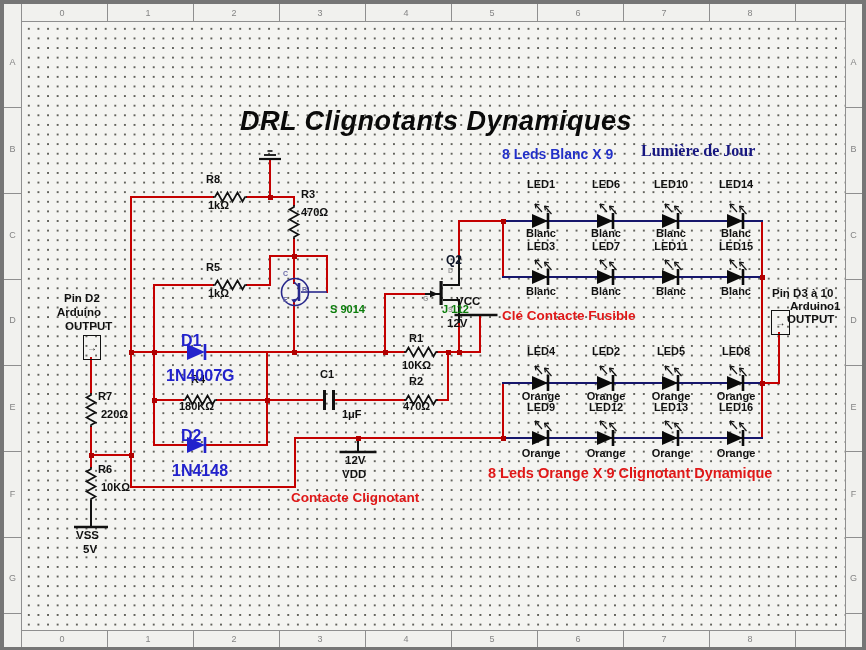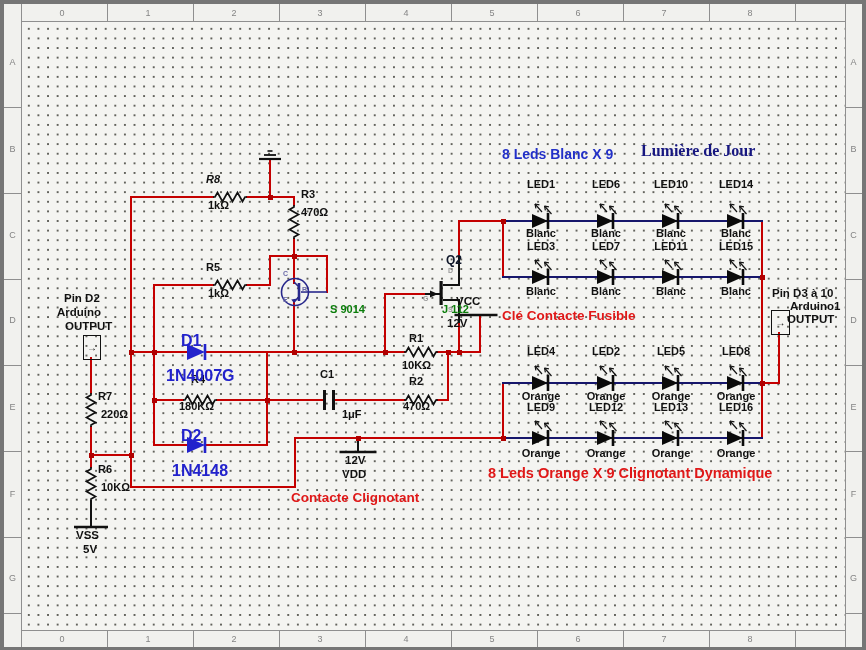--- a/index.html
+++ b/index.html
@@ -337,21 +337,21 @@
         <g>
           <line x1="74" y1="527" x2="108" y2="527" stroke="#111" stroke-width="2.6"></line>
         </g>
         <g>
           <line x1="339.5" y1="452" x2="376.5" y2="452" stroke="#111" stroke-width="2.6"></line>
         </g>
         <g>
           <line x1="454.5" y1="315" x2="497.5" y2="315" stroke="#111" stroke-width="2.6"></line>
         </g>
       </svg>
-      <div class="plabel lbl" style="left: 206px; top: 174px; font-style: italic;">R8</div>
+      <div class="plabel lbl" style="left: 206px; top: 174px;">R8</div>
       <div class="plabel lbl" style="left: 208px; top: 200px;">1kΩ</div>
       <div class="plabel lbl" style="left: 206px; top: 262px;">R5</div>
       <div class="plabel lbl" style="left: 208px; top: 288px;">1kΩ</div>
       <div class="plabel lbl" style="left: 301px; top: 189px;">R3</div>
       <div class="plabel lbl" style="left: 301px; top: 207px;">470Ω</div>
       <div class="plabel lbl" style="left: 98px; top: 391px;">R7</div>
       <div class="plabel lbl" style="left: 101px; top: 409px;">220Ω</div>
       <div class="plabel lbl" style="left: 98px; top: 464px;">R6</div>
       <div class="plabel lbl" style="left: 101px; top: 482px;">10KΩ</div>
       <div class="plabel lbl" style="left: 409px; top: 333px;">R1</div>
@@ -424,20 +424,21 @@
       <div class="plabel led ctr" style="left: 671px; top: 448px;">Orange</div>
       <div class="plabel led ctr" style="left: 736px; top: 402px;">LED16</div>
       <div class="plabel led ctr" style="left: 736px; top: 448px;">Orange</div>
       <div class="pinbox" style="left: 83px; top: 335px; width: 16px; height: 23px;">
         <span>→</span>
       </div>
       <div class="pinbox" style="left: 771px; top: 310px; width: 17px; height: 23px;">
         <span>→</span>
       </div>
     </div>
+  <div class="t-title">DRL Clignotants Dynamiques</div>
   <div class="frame-strip" id="strip-top"></div>
   <div class="frame-strip" id="strip-bottom"></div>
   <div class="frame-strip" id="strip-left"></div>
   <div class="frame-strip" id="strip-right"></div>
   <div class="dark" id="dark-top"></div>
   <div class="dark" id="dark-bottom"></div>
   <div class="dark" id="dark-left"></div>
   <div class="dark" id="dark-right"></div>
   <div id="frame-text">
       <div class="tick" style="left: 107px; top: 4px; width: 1px; height: 17px;"></div>

